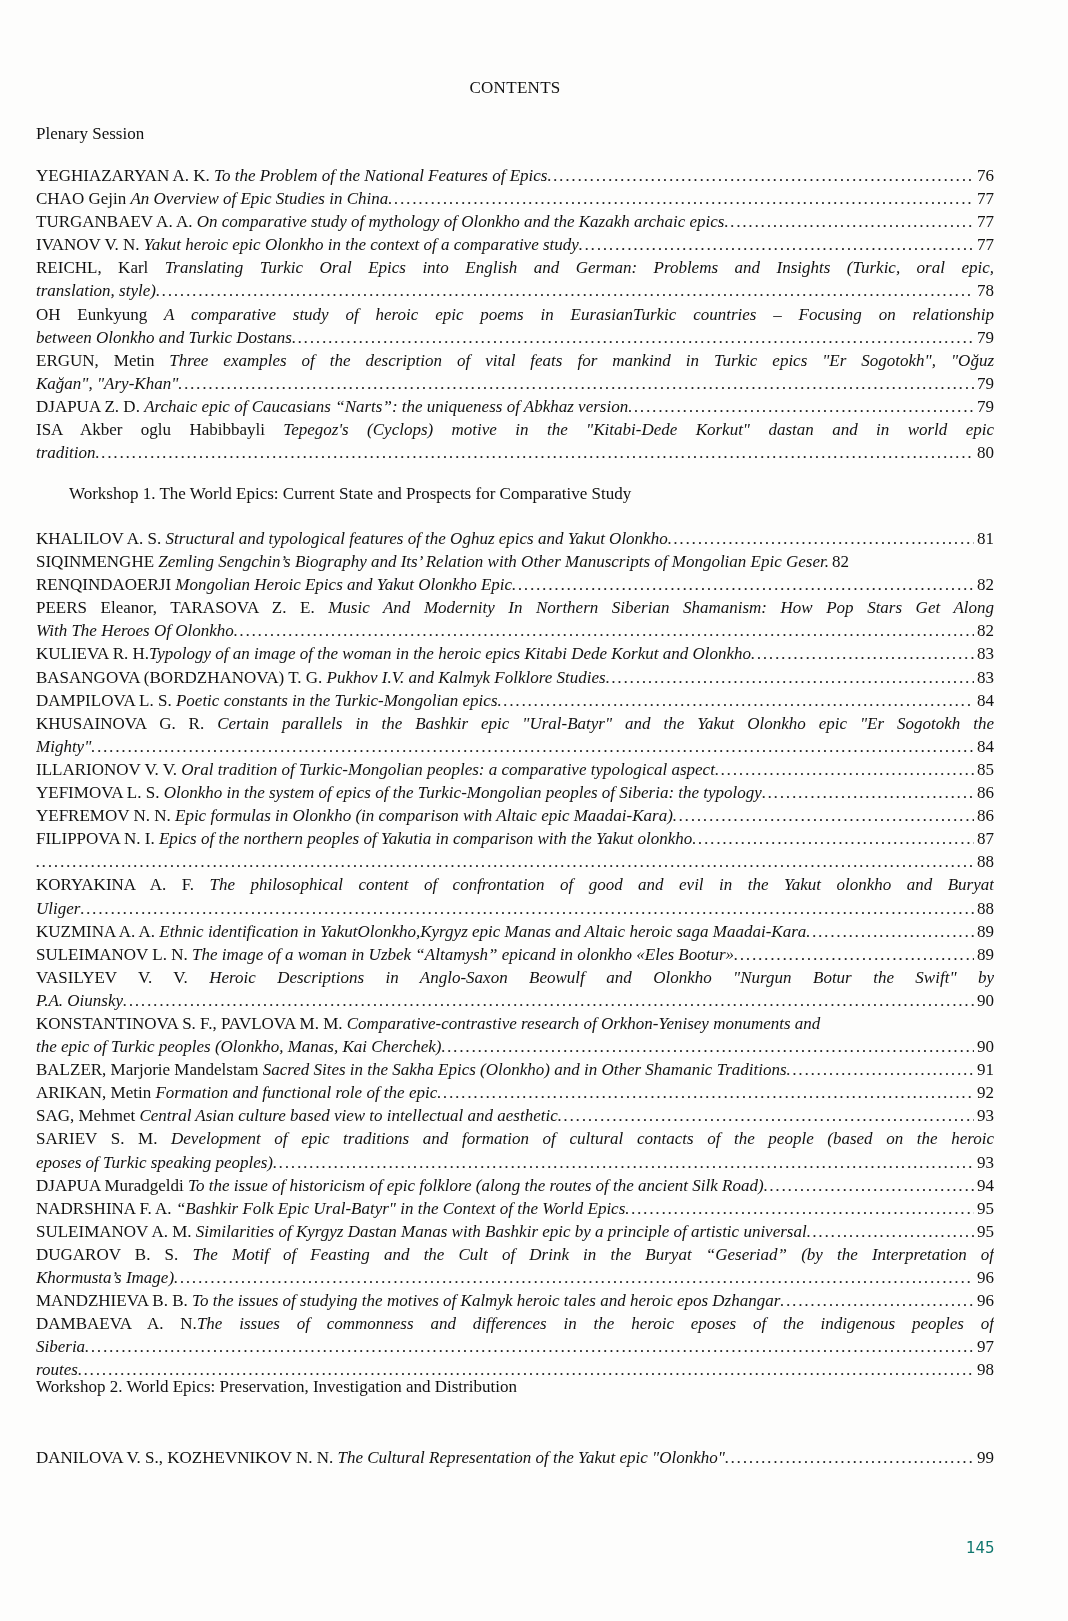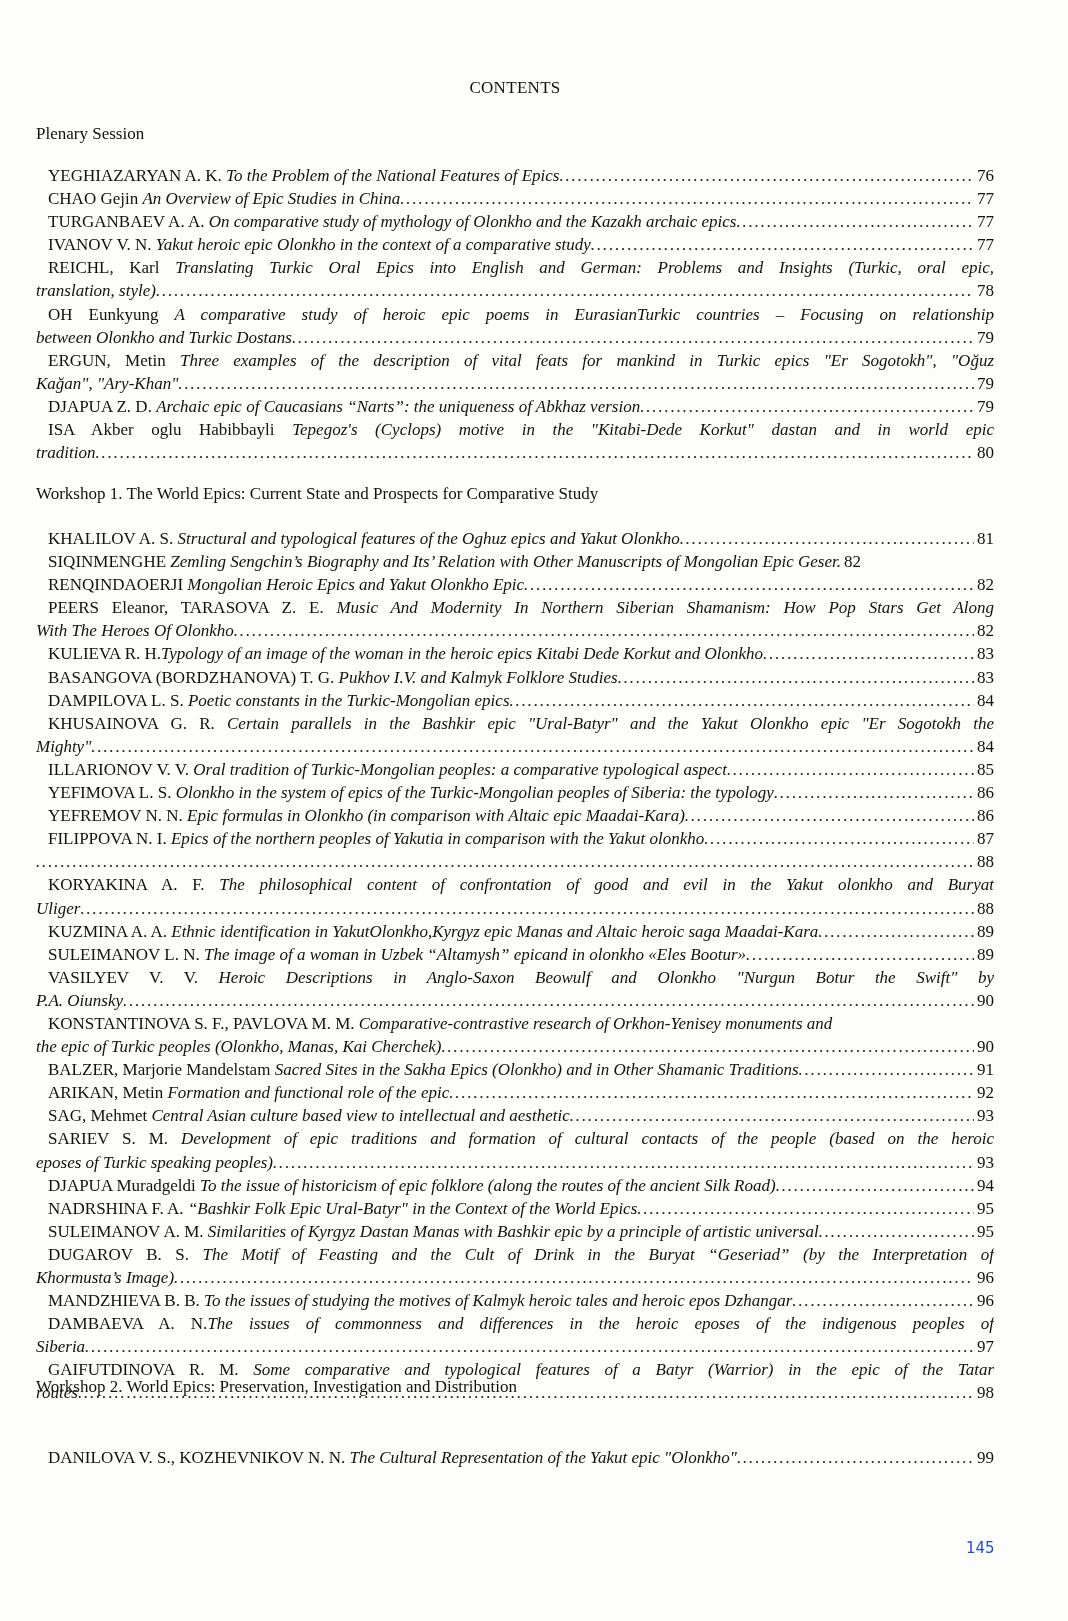--- a/index.html
+++ b/index.html
@@ -36,21 +36,21 @@
     position: absolute;
     left: 0; width: 958px;
   }
   .entry {
     font-size: 17px;
     line-height: 23.1px;
     text-align: justify;
     position: relative;
     overflow: hidden;
   }
-  .entry .author { font-style: normal; margin-left: 12px; }
+  .entry .author { font-style: normal; }
   .entry .title { font-style: italic; }
   .entry .tail {
     display: flex;
     align-items: baseline;
   }
   .entry .tail-text { white-space: nowrap; }
   .entry .leader {
     flex: 1 1 auto;
     overflow: hidden;
     white-space: nowrap;
@@ -70,21 +70,21 @@
   .entry .lead-text {
     text-align: justify;
     text-align-last: justify;
   }
   .page-number {
     position: absolute;
     top: 1539px;
     left: 966px;
     font-family: "DejaVu Sans", "Liberation Sans", sans-serif;
     font-size: 15px;
-    color: #1d4ed8;
+    color: #0f766e;
   }
 </style>
 </head>
 <body>
 
 <div class="page">
 
   <div class="contents-title">CONTENTS</div>
 
   <div class="section-heading" style="top:124px;">Plenary Session</div>
@@ -161,21 +161,21 @@
     <div class="entry">
       <div class="lead-text"><span class="author">ISA Akber oglu Habibbayli</span> <span class="title">Tepegoz's (Cyclops) motive in the "Kitabi-Dede Korkut" dastan and in world epic</span></div>
       <div class="tail">
         <span class="tail-text title">tradition</span>
         <span class="leader"></span>
         <span class="pageno">80</span>
       </div>
     </div>
   </div>
 
-  <div class="section-heading" style="top:484px;">Workshop 1.  The World Epics: Current State and Prospects for Comparative Study</div>
+  <div class="section-heading" style="top:484px;margin-left:33px;">Workshop 1.  The World Epics: Current State and Prospects for Comparative Study</div>
 
   <div class="entries" style="top:527px;">
 
     <div class="entry">
         <div class="tail">
       <span class="tail-text"><span class="author">KHALILOV A. S.</span> <span class="title">Structural and typological features of the Oghuz epics and Yakut Olonkho</span></span>
       <span class="leader"></span>
       <span class="pageno">81</span>
         </div>
       </div>
@@ -397,21 +397,20 @@
     <div class="entry">
       <div class="lead-text"><span class="author">DAMBAEVA A. N.</span><span class="title">The issues of commonness and differences in the heroic eposes of the indigenous peoples of</span></div>
       <div class="tail">
           <span class="tail-text title">Siberia</span>
       <span class="leader"></span>
       <span class="pageno">97</span>
         </div>
       </div>
 
     <div class="entry">
-      <div class="lead-text"><span class="author">GAIFUTDINOVA R. M.</span> <span class="title">Some comparative and typological features of a Batyr (Warrior) in the epic of the Tatar</span></div>
       <div class="tail">
           <span class="tail-text title">routes</span>
       <span class="leader"></span>
       <span class="pageno">98</span>
         </div>
       </div>
   </div>
 
   <div class="section-heading" style="top:1377px;">Workshop 2. World Epics: Preservation, Investigation and Distribution</div>
 

